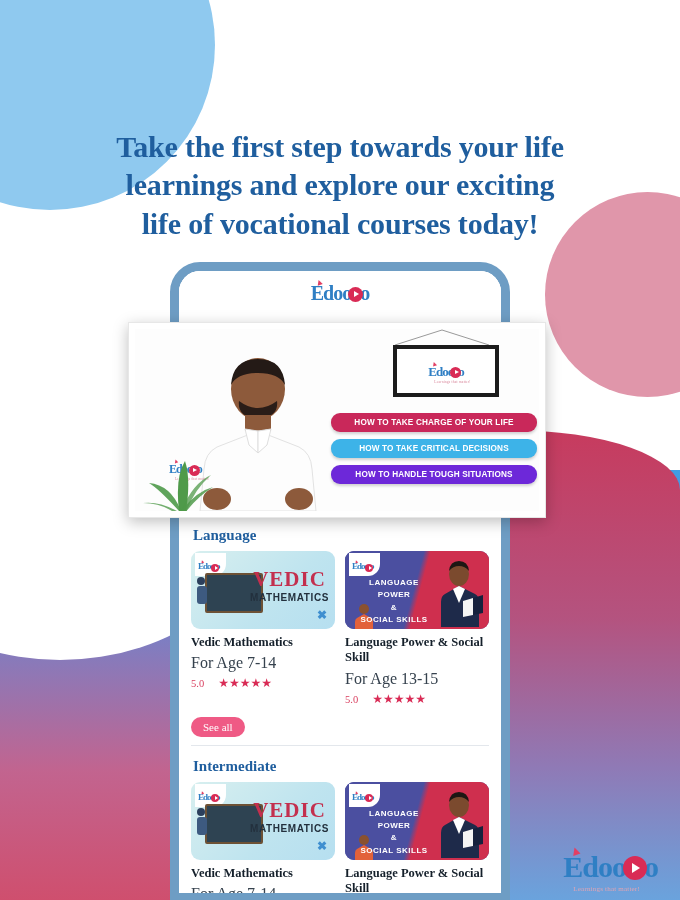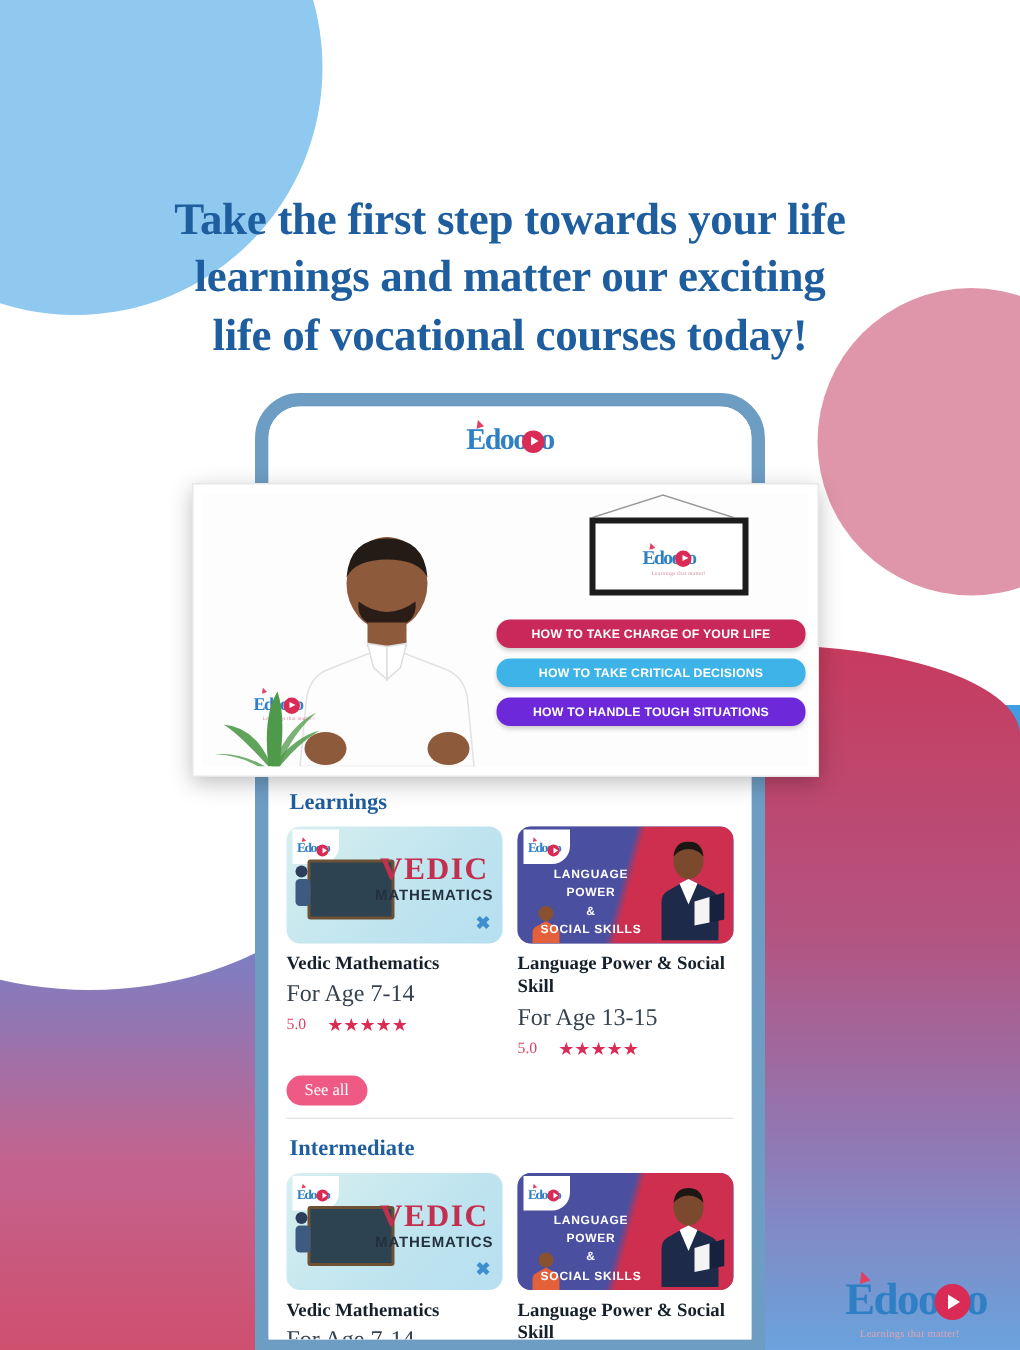--- a/index.html
+++ b/index.html
@@ -180,21 +180,21 @@
   <div class="bg-grad-bottom"></div>
   <div class="white-band"></div>
   <div class="white-oval-left"></div>
   <div class="bg-grad-right"></div>
   <div class="circle-blue"></div>
   <div class="circle-pink"></div>
   <div class="circle-pink-sm"></div>
 
   <div class="headline">
     <div>Take the first step towards your life</div>
-    <div>learnings and matter our exciting</div>
+    <div>learnings and explore our exciting</div>
     <div>life of vocational courses today!</div>
   </div>
 
   <div class="phone">
     <div class="phone-inner">
 
       <div class="app-logo-bar">
         <span class="logo logo-top">
           <span class="cap">▲</span>
           <span class="txt">E</span>
@@ -203,21 +203,21 @@
           <span class="txt">o</span>
         </span>
       </div>
 
       <div class="hero-wrap">
         <div class="tagline">Learnings that matter!</div>
       </div>
 
       <div id="sections-host">
           <div class="section">
-            <div class="section-title">Learnings</div>
+            <div class="section-title">Language</div>
             <div class="cards">
               <div class="card">
                 <div class="thumb thumb-vedic">
                   <div class="tv-logo"><span class="logo logo-card">
                       <span class="cap">▲</span>
                       <span class="txt">E</span>
                       <span class="txt">doo</span>
                       <span class="play"></span>
                       <span class="txt">o</span>
                     </span></div>

